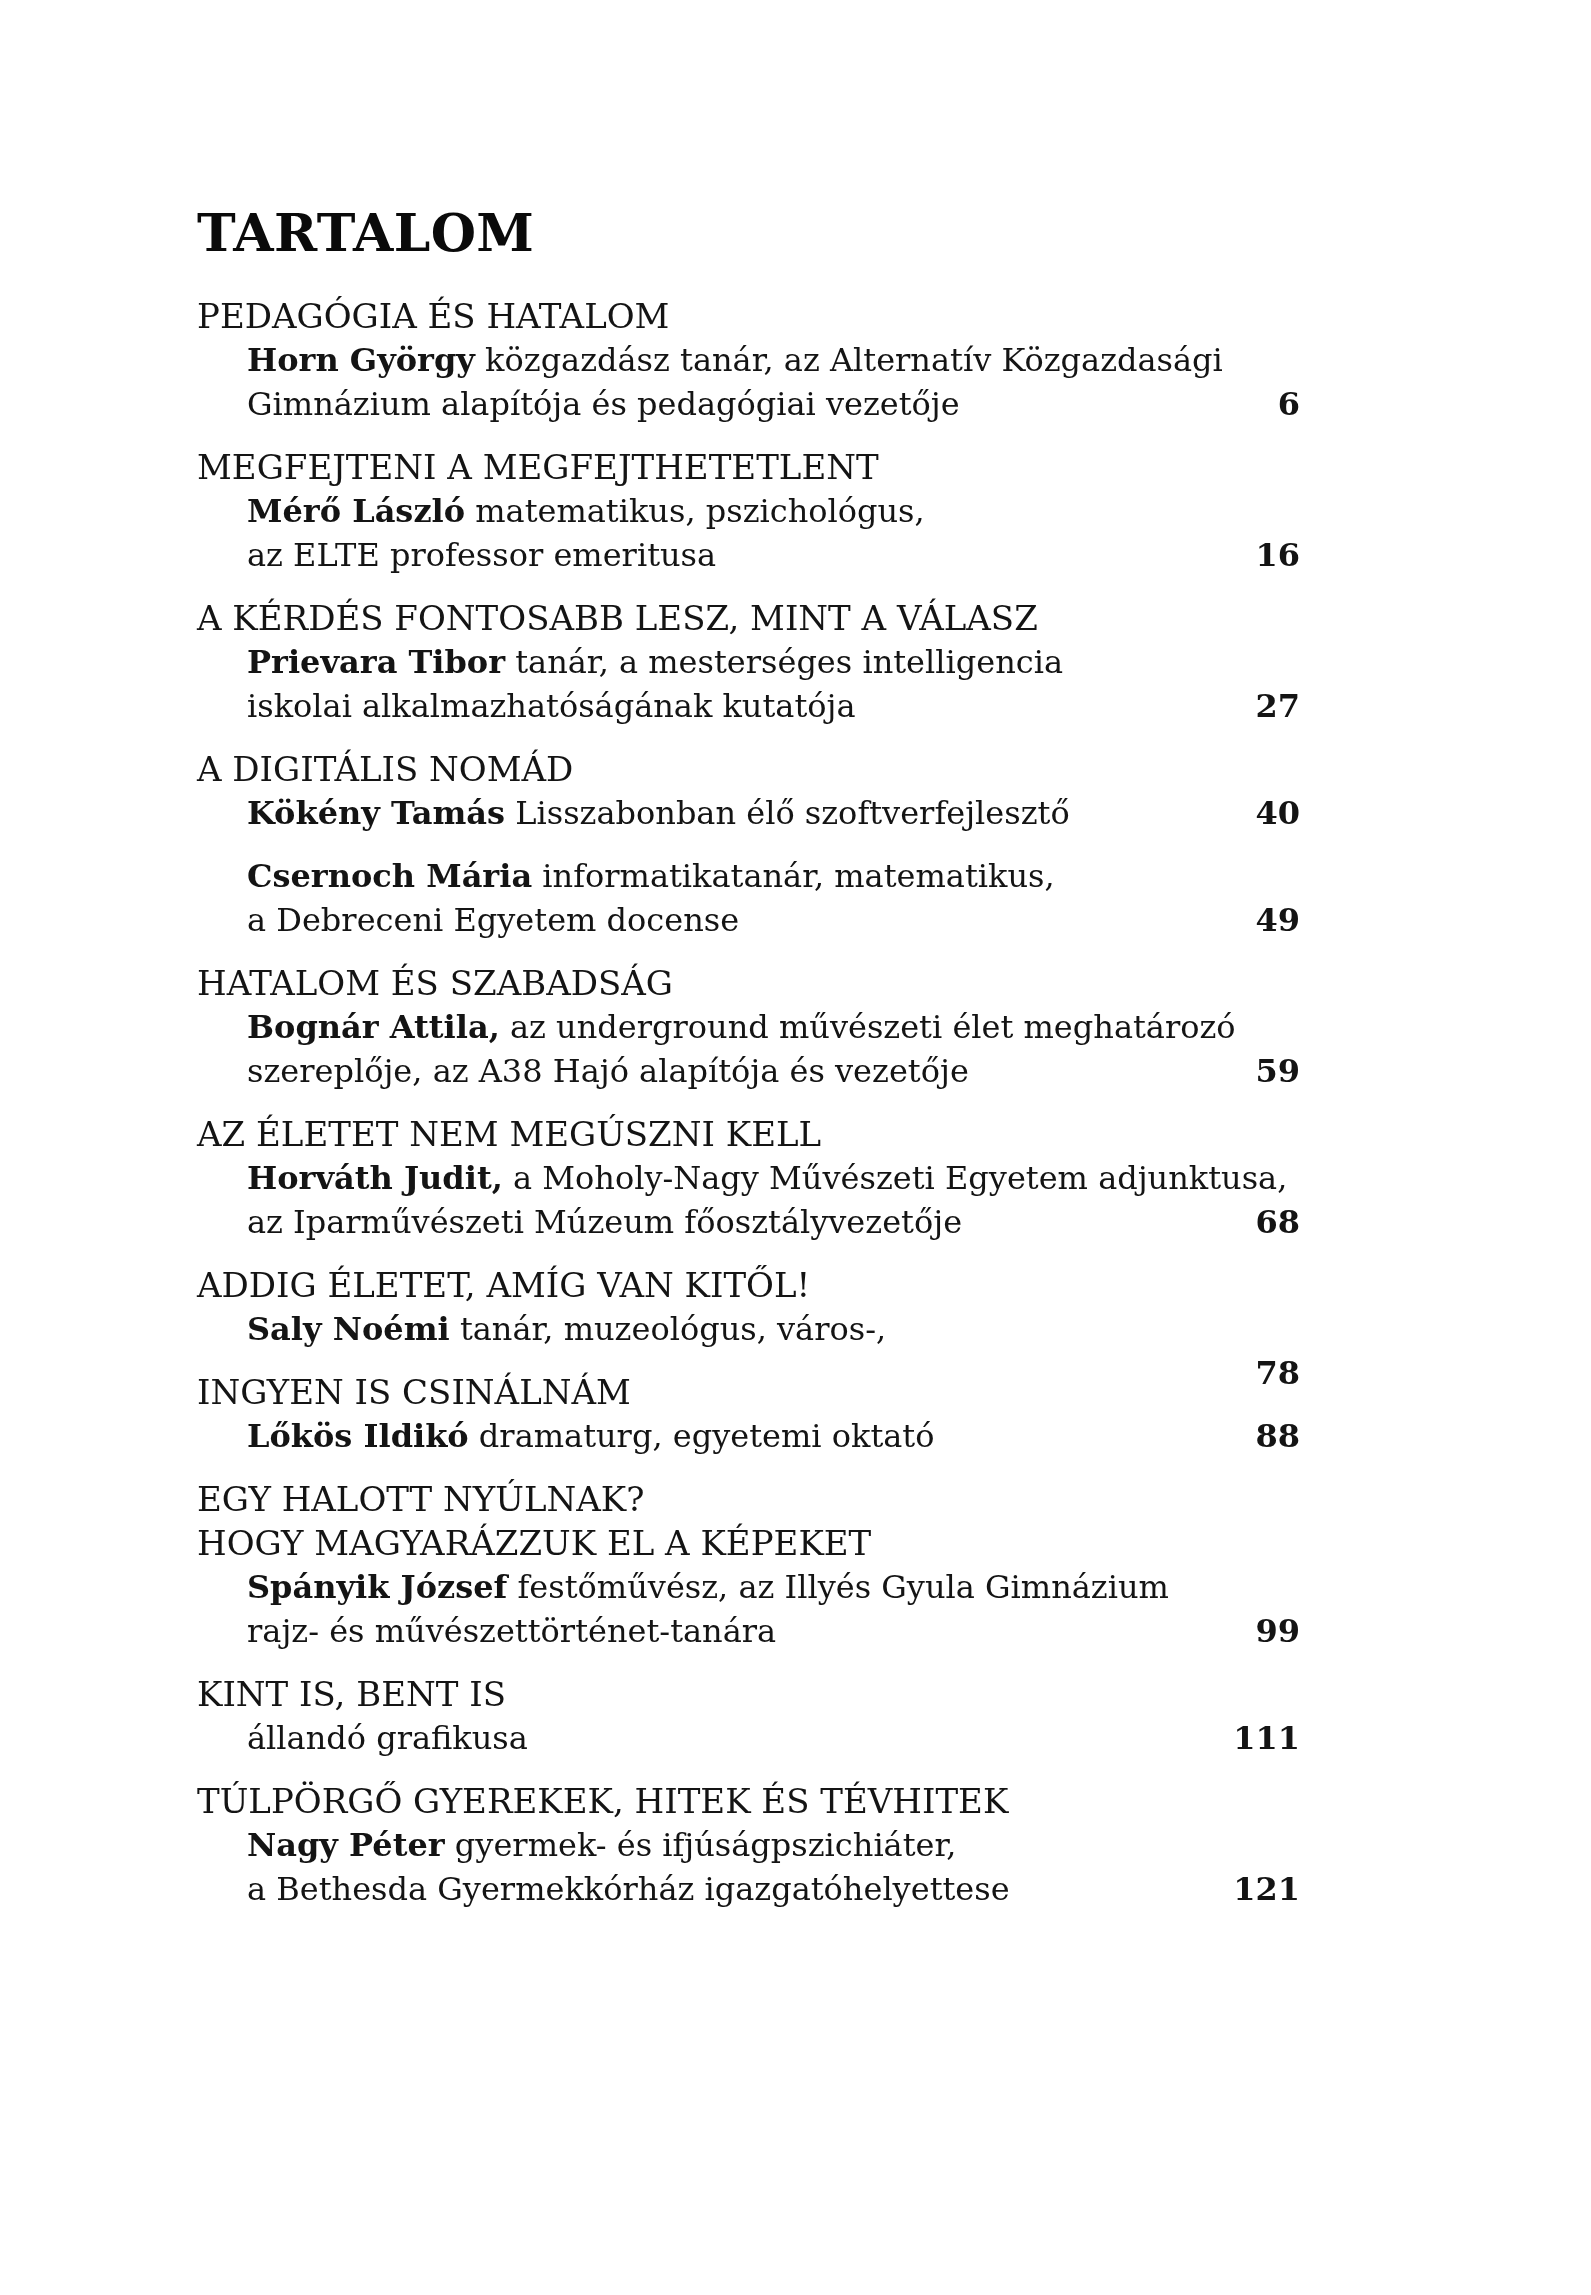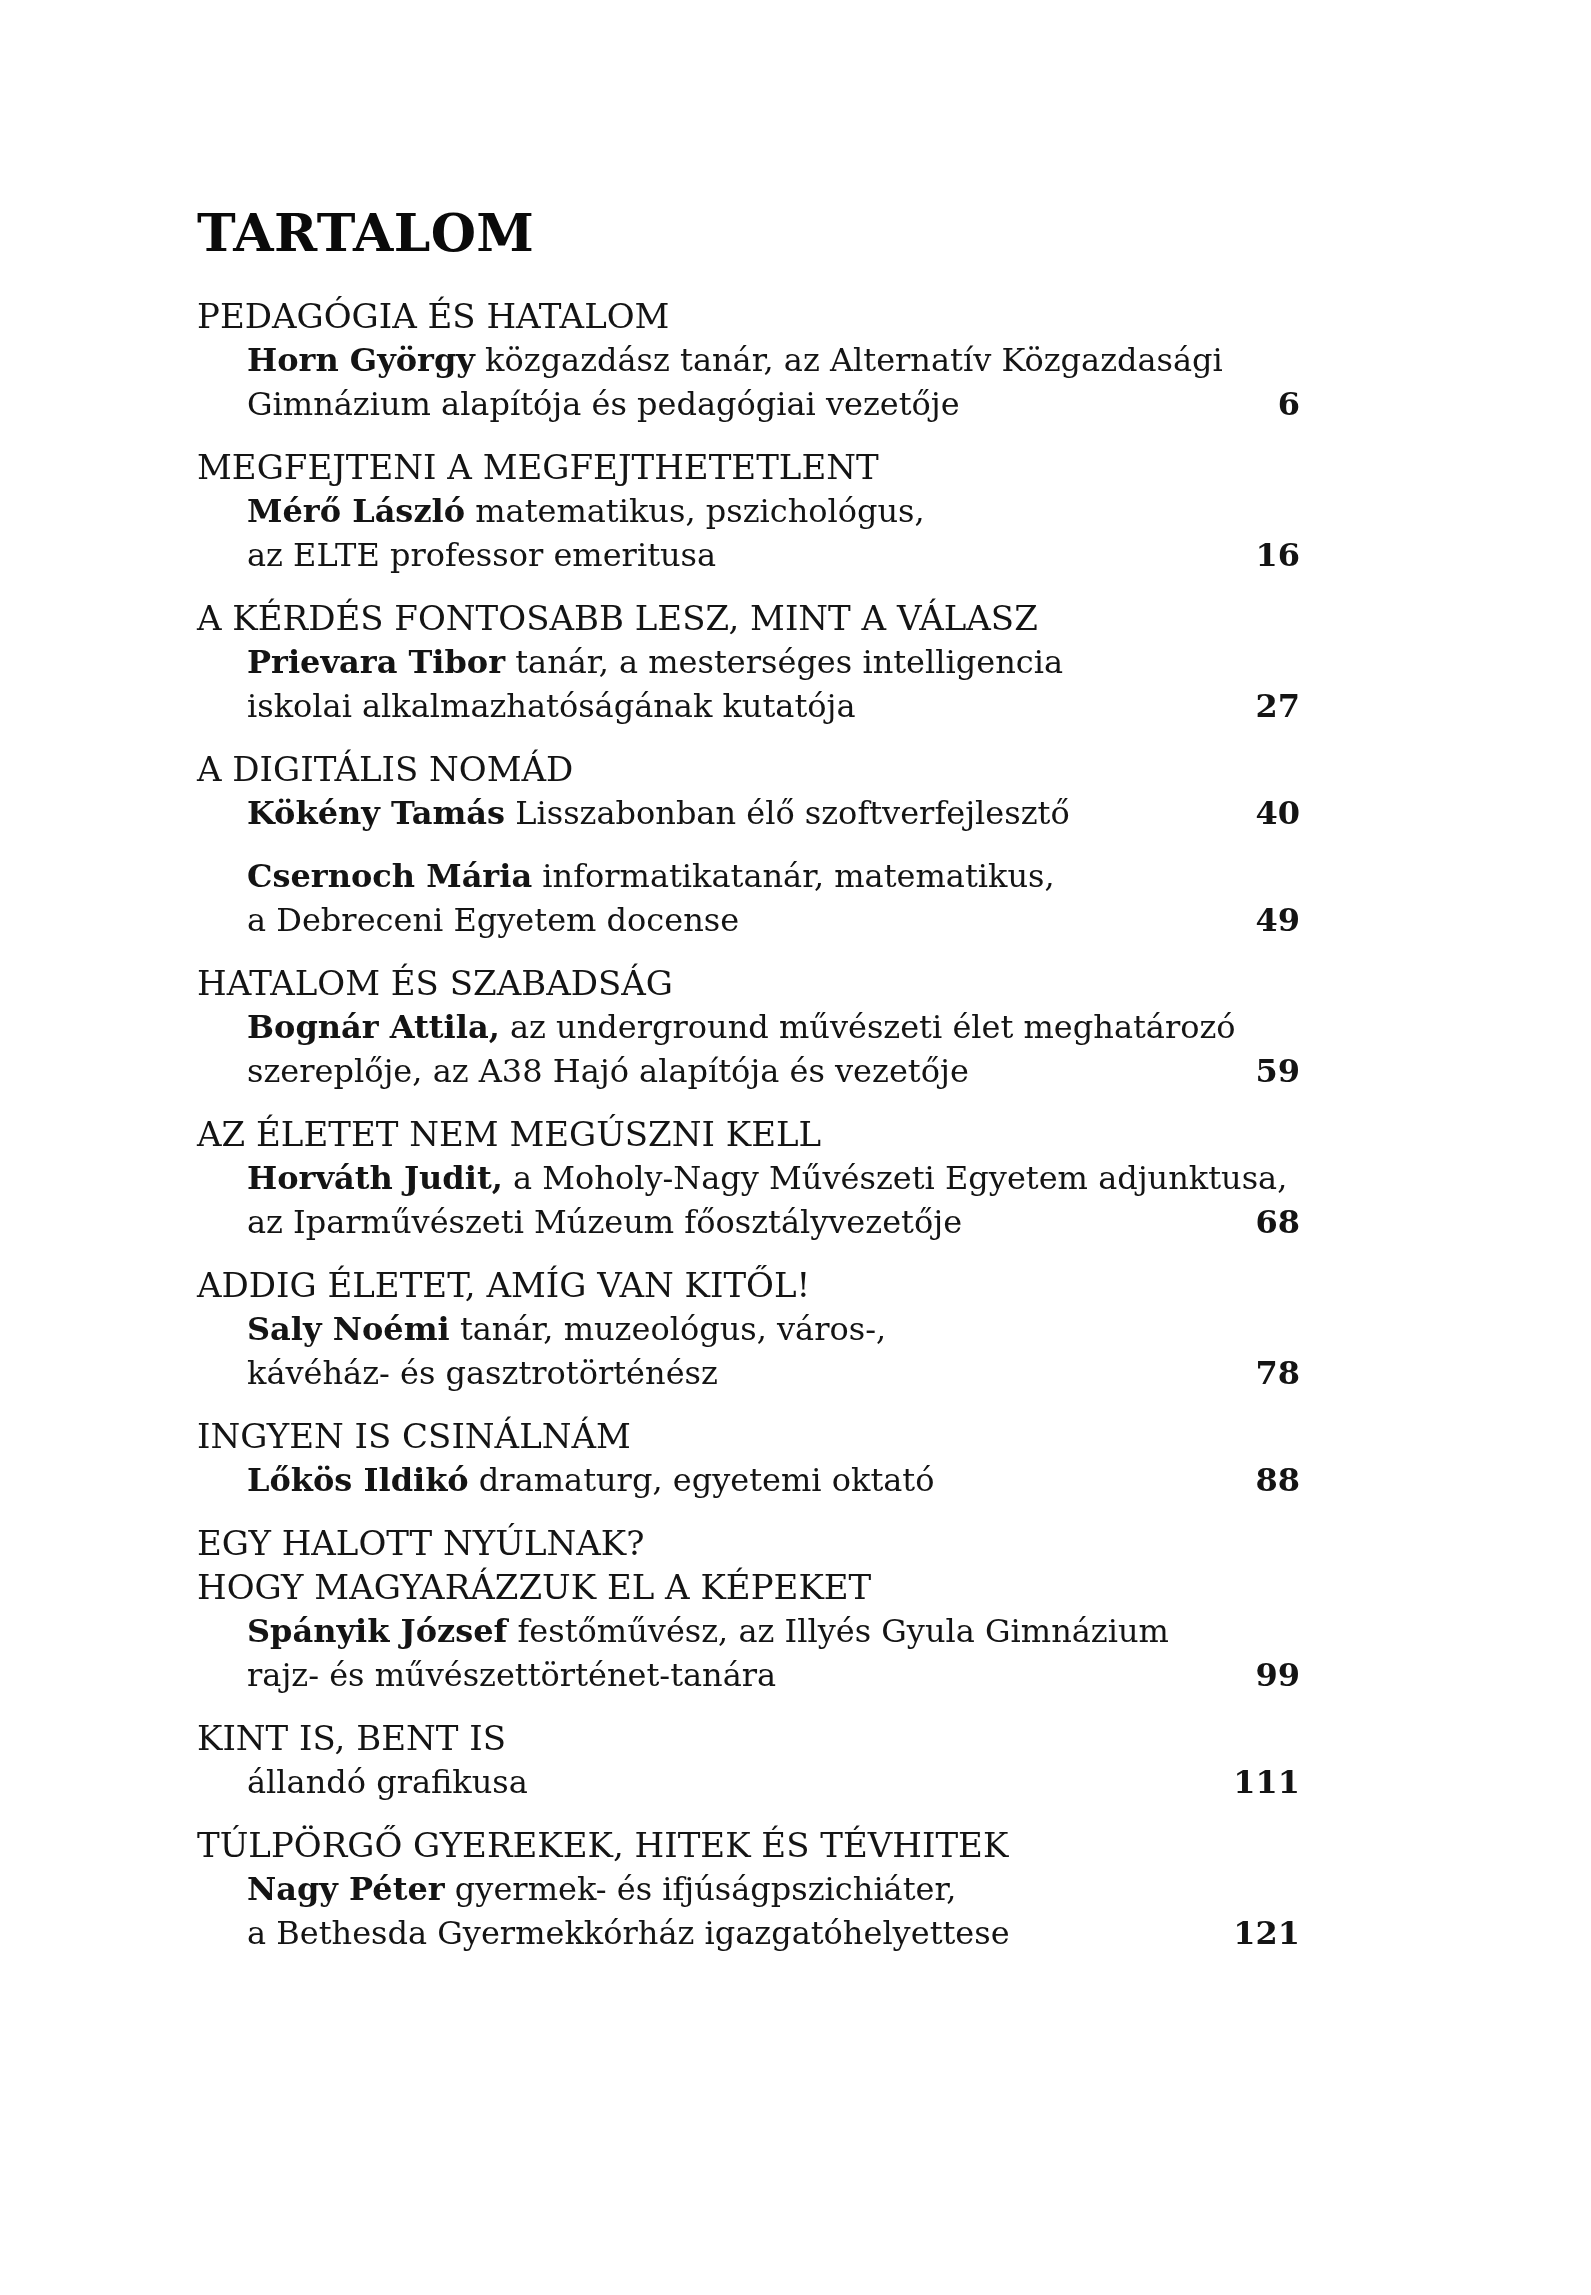--- a/index.html
+++ b/index.html
@@ -117,21 +117,21 @@
           <div class="line"><span>szereplője, az A38 Hajó alapítója és vezetője</span><span class="pagenum">59</span></div>
         </div>
         <div class="entry">
           <div class="heading">AZ ÉLETET NEM MEGÚSZNI KELL</div>
           <div class="line"><span class="bold">Horváth Judit,</span><span> a Moholy-Nagy Művészeti Egyetem adjunktusa,</span></div>
           <div class="line"><span>az Iparművészeti Múzeum főosztályvezetője</span><span class="pagenum">68</span></div>
         </div>
         <div class="entry">
           <div class="heading">ADDIG ÉLETET, AMÍG VAN KITŐL!</div>
           <div class="line"><span class="bold">Saly Noémi</span><span> tanár, muzeológus, város-,</span></div>
-          <div class="line"><span>kávéház- és gasztrotörténész</span><span class="pagenum">78</span></div>
+          <div class="line"><span class="pagenum">78</span></div>
         </div>
         <div class="entry">
           <div class="heading">INGYEN IS CSINÁLNÁM</div>
           <div class="line"><span class="bold">Lőkös Ildikó</span><span> dramaturg, egyetemi oktató</span><span class="pagenum">88</span></div>
         </div>
         <div class="entry">
           <div class="heading">EGY HALOTT NYÚLNAK?</div>
           <div class="heading">HOGY MAGYARÁZZUK EL A KÉPEKET</div>
           <div class="line"><span class="bold">Spányik József</span><span> festőművész, az Illyés Gyula Gimnázium</span></div>
           <div class="line"><span>rajz- és művészettörténet-tanára</span><span class="pagenum">99</span></div>

